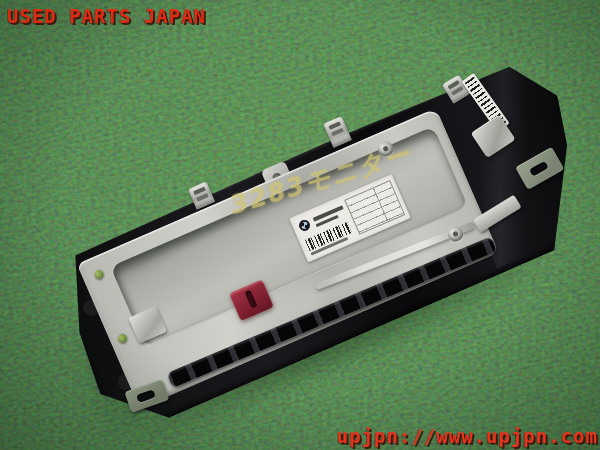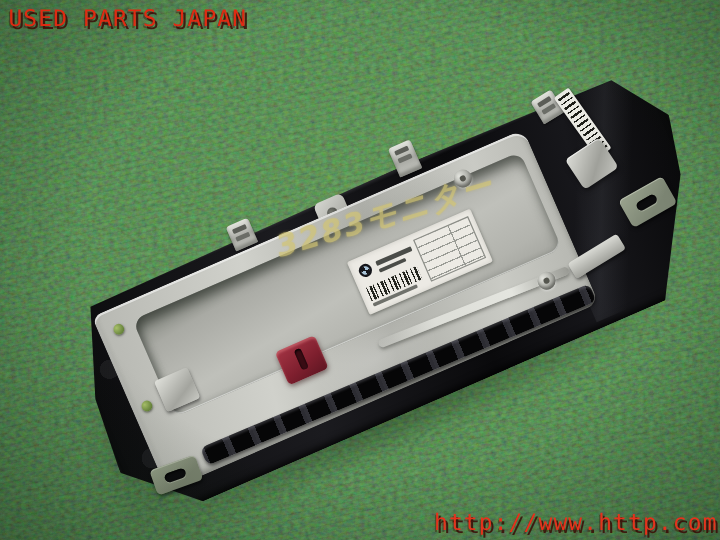--- a/index.html
+++ b/index.html
@@ -127,21 +127,21 @@
   
   .left-block{left:42px;top:74px;width:30px;height:28px;border-radius:3px;
     background:linear-gradient(150deg,#e0e1db,#a3a49e 65%,#c8c9c3);
     box-shadow:0 2px 3px rgba(0,0,0,.5);}
   .left-plate{left:8px;top:142px;width:40px;height:22px;border-radius:4px;transform:rotate(4deg);
     background:linear-gradient(150deg,#99a48c,#7b8470 70%);
     box-shadow:inset 0 1px 0 rgba(225,230,215,.4), 0 2px 3px rgba(0,0,0,.55);}
 
   
   .wm{position:absolute;font-family:"DejaVu Sans Mono","Liberation Mono",monospace;
-    font-weight:400;font-size:19px;letter-spacing:1px;color:#df2a12;
+    font-weight:700;font-size:19px;letter-spacing:1px;color:#df2a12;
     text-shadow:2px 2px 0 rgba(58,12,6,.85), -1px 1px 0 rgba(58,12,6,.4);}
   .wm-brand{left:7px;top:5px;}
   .wm-url{right:2px;bottom:3px;color:#e5321c;}
 </style>
 </head>
 <body>
 
 <div class="stage">
 
   <svg class="turf-svg" width="600" height="450" viewBox="0 0 600 450">
@@ -207,14 +207,14 @@
 
     <div class="abs left-block"></div>
     <div class="abs left-plate">
       <div class="abs oval-slot" style="left:10px;top:7px;"></div>
     </div>
   </div>
 
   <div class="abs vignette"></div>
 
   <div class="wm wm-brand">USED PARTS JAPAN</div>
-  <div class="wm wm-url">http://www.http.com</div>
+  <div class="wm wm-url">upjpn://www.upjpn.com</div>
 </div>
 
 </body></html>

